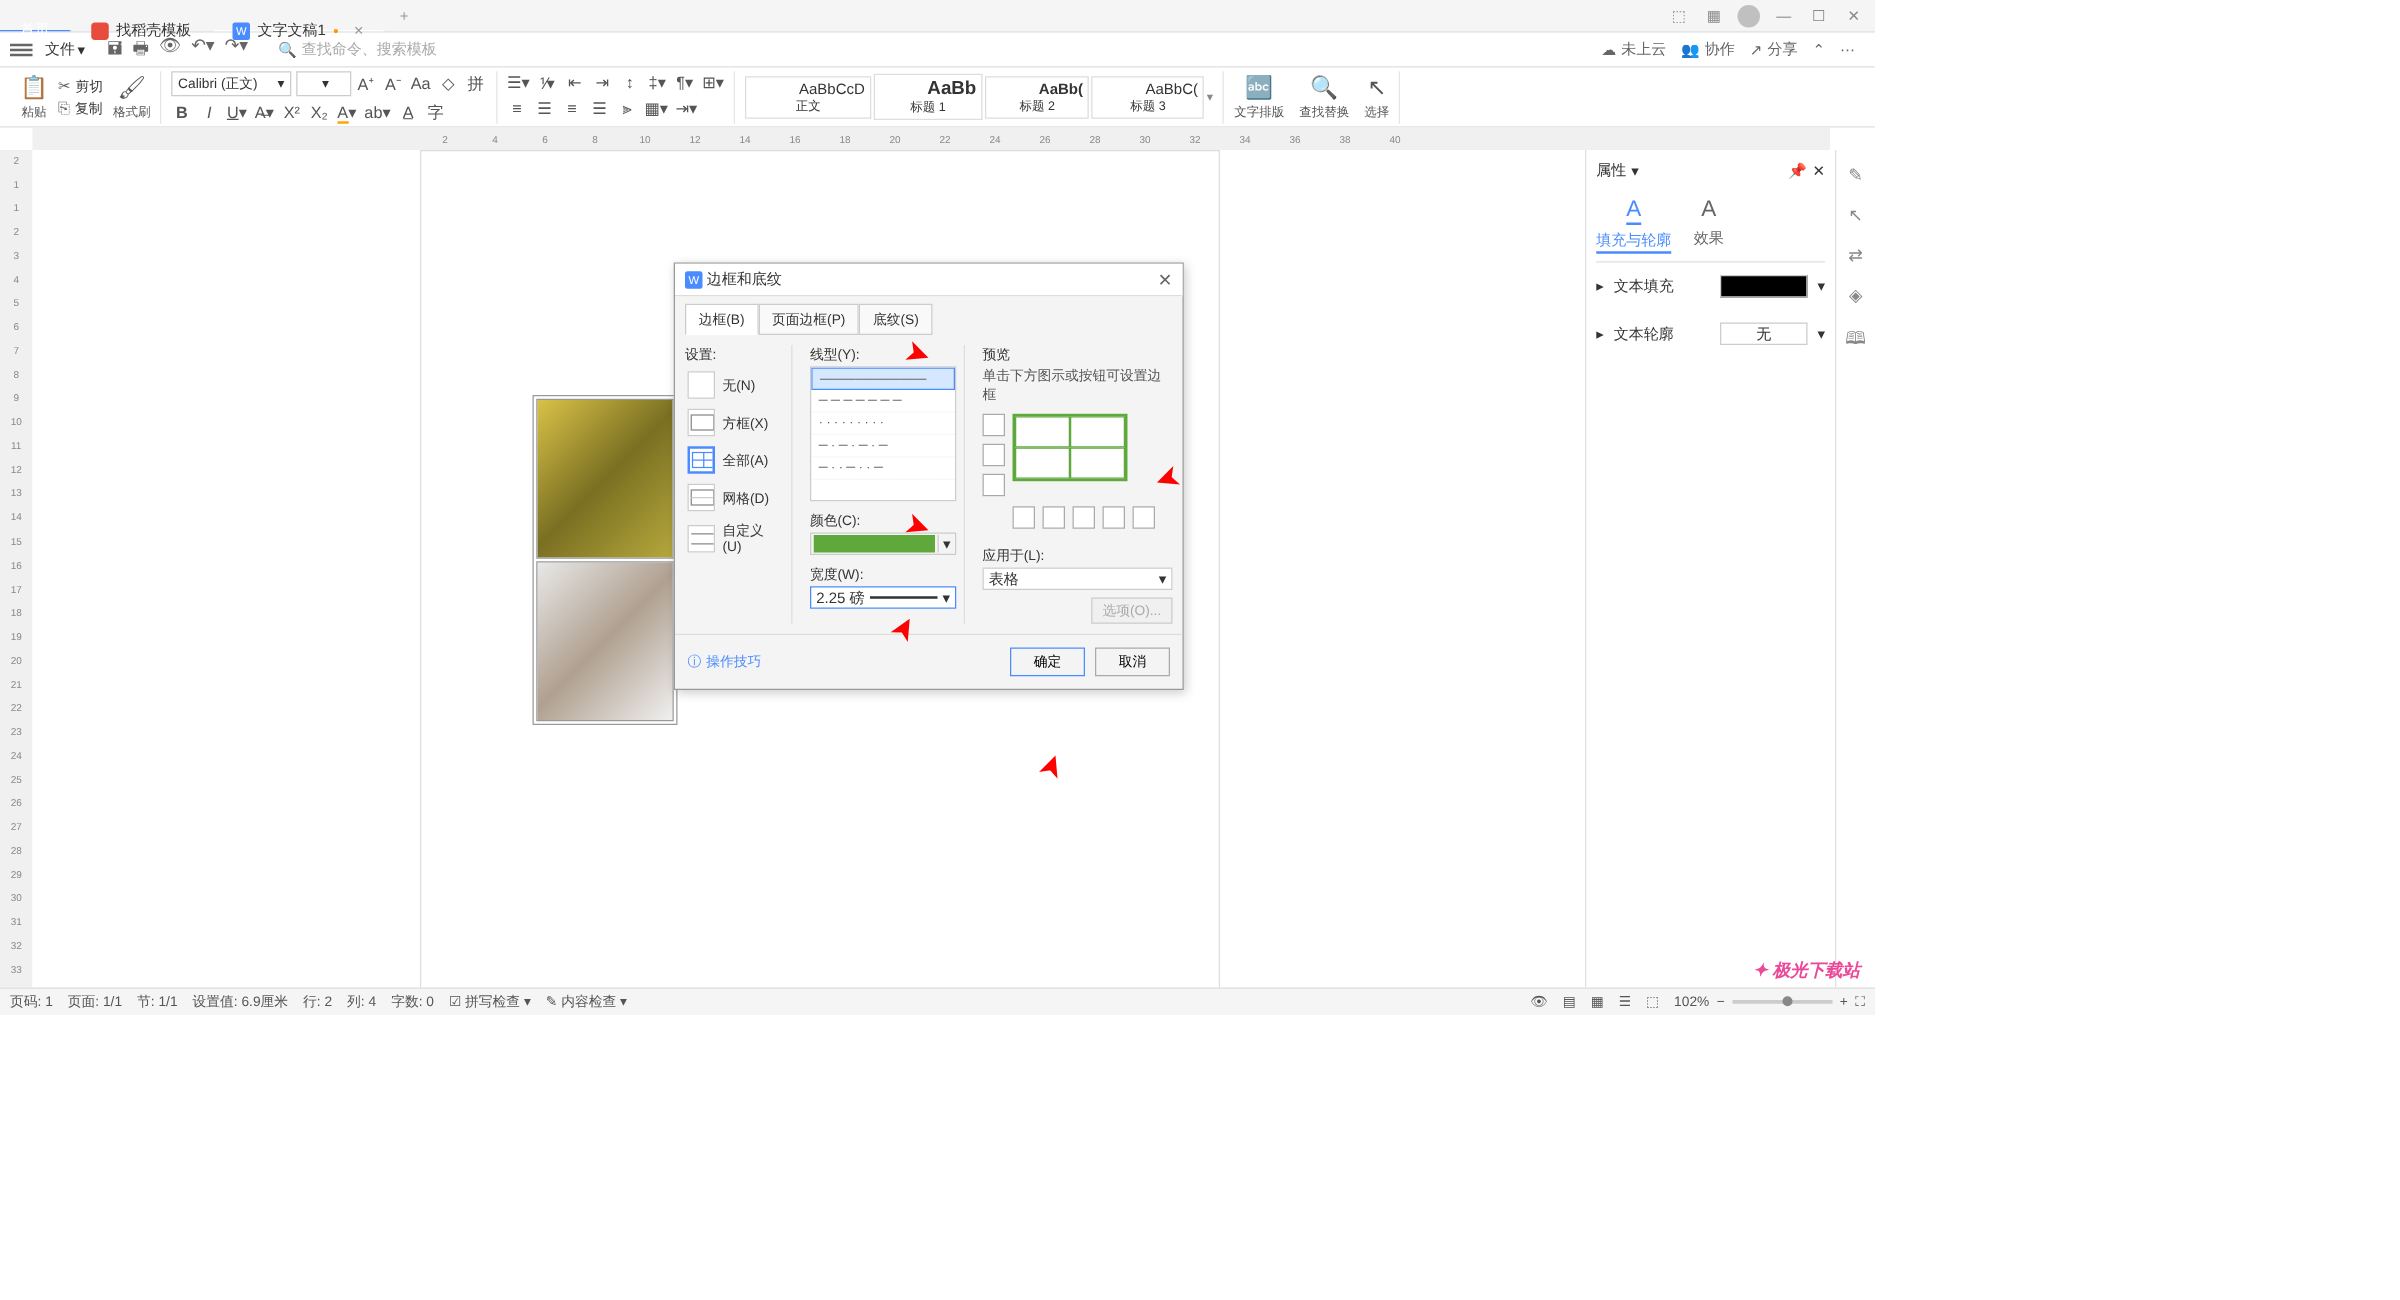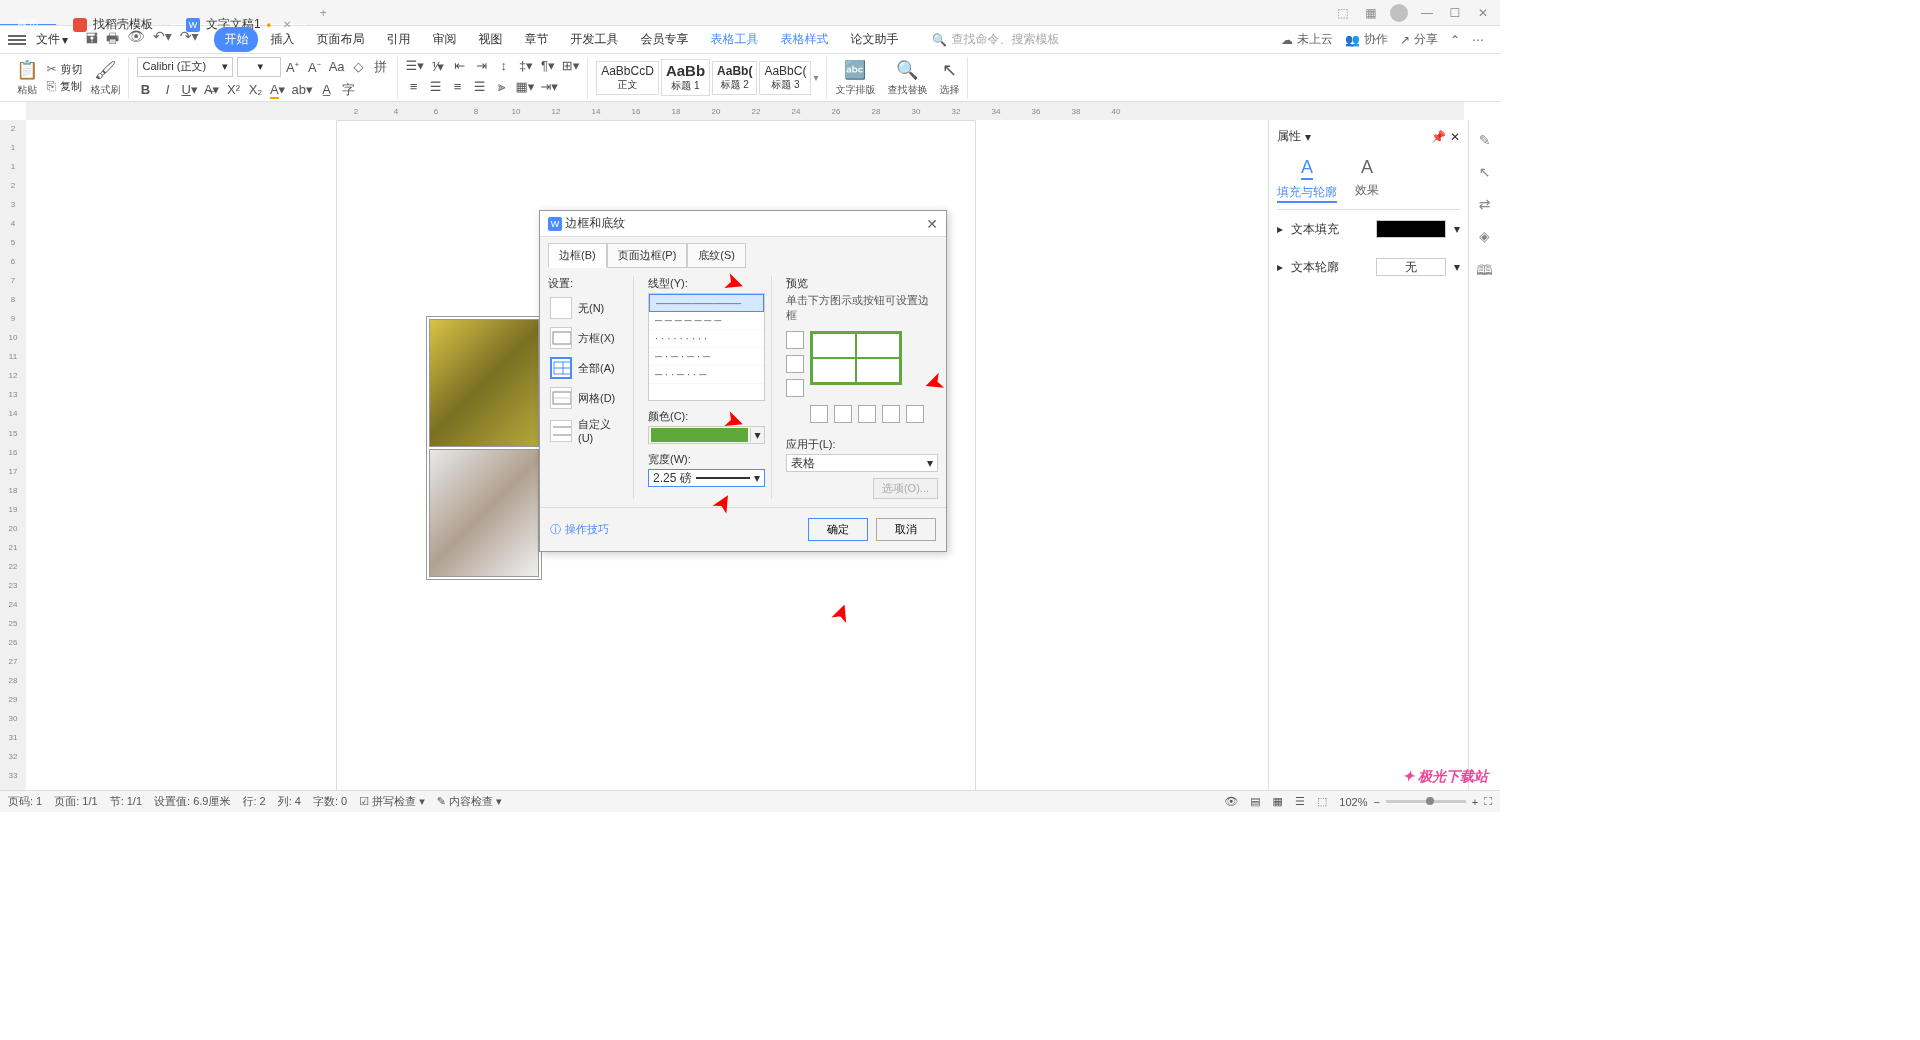--- a/index.html
+++ b/index.html
@@ -36,21 +36,21 @@
 .ribbon-group { display: flex; align-items: center; padding: 0 8px; border-right: 1px solid #e5e5e5; height: 42px; }
 .ribbon-v { display: flex; flex-direction: column; align-items: center; gap: 2px; font-size: 10px; color: #555; }
 .ribbon-v .ico { font-size: 18px; color: #555; }
 .ribbon-h { display: flex; flex-direction: column; gap: 2px; font-size: 11px; }
 .ribbon-h div { display: flex; align-items: center; gap: 4px; }
 .ribbon-h .ico { font-size: 12px; color: #666; }
 .font-select { border: 1px solid #ccc; padding: 2px 4px; font-size: 11px; height: 20px; display: flex; align-items: center; gap: 16px; background: #fff; }
 .ribbon-btns { display: flex; gap: 6px; align-items: center; }
 .ribbon-btns span { font-size: 13px; color: #555; min-width: 16px; text-align: center; }
 .style-box { border: 1px solid #ddd; padding: 2px 4px; display: flex; flex-direction: column; align-items: center; font-size: 10px; min-width: 44px; }
-.style-box .prev { font-size: 12px; }
+.style-box .prev { font-size: 12px; margin-left: 38px; }
 
 
 .ruler-h { height: 18px; background: #f0f0f0; margin-left: 26px; margin-right: 36px; position: relative; font-size: 8px; color: #888; display: flex; align-items: center; padding-left: 310px; }
 .ruler-h span { width: 40px; text-align: center; }
 
 
 .main { display: flex; height: calc(100% - 26px - 28px - 48px - 18px - 22px); }
 .ruler-v { width: 26px; background: #f0f0f0; font-size: 8px; color: #888; display: flex; flex-direction: column; align-items: center; justify-content: flex-start; padding-top: 4px; }
 .ruler-v span { height: 20px; }
 .canvas { flex: 1; background: #fff; position: relative; overflow: hidden; }
@@ -171,34 +171,20 @@
       <span>文件</span>
       <span>▾</span>
     </div>
   <div class="qat">
     <span>🖬</span>
     <span>🖶</span>
     <span>👁</span>
     <span>↶▾</span>
     <span>↷▾</span>
   </div>
-  <div class="menus">
-    <span class="active">开始</span>
-    <span>插入</span>
-    <span>页面布局</span>
-    <span>引用</span>
-    <span>审阅</span>
-    <span>视图</span>
-    <span>章节</span>
-    <span>开发工具</span>
-    <span>会员专享</span>
-    <span class="link">表格工具</span>
-    <span class="link">表格样式</span>
-    <span>论文助手</span>
-  </div>
   <div class="search">
     <span>🔍</span>
     <span>查找命令、搜索模板</span>
   </div>
   <div class="right">
     <span>☁ <span>未上云</span></span>
     <span>👥 <span>协作</span></span>
     <span>↗ <span>分享</span></span>
     <span>⌃</span>
     <span>⋯</span>

